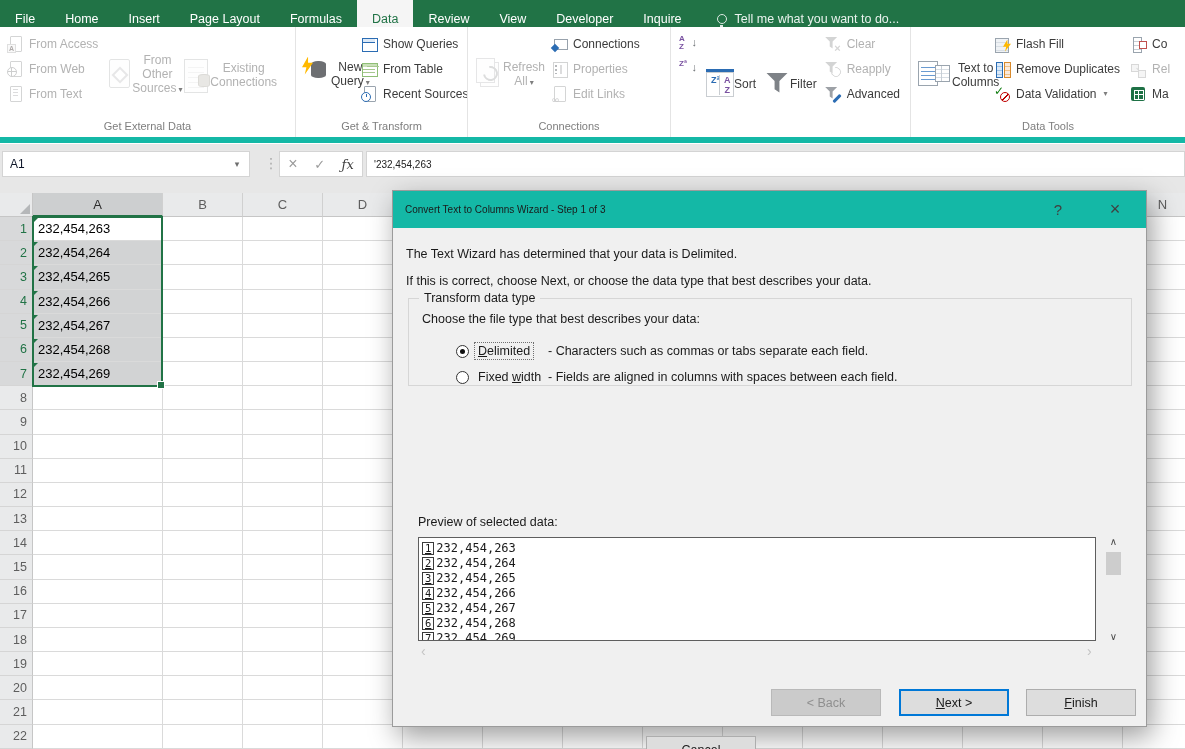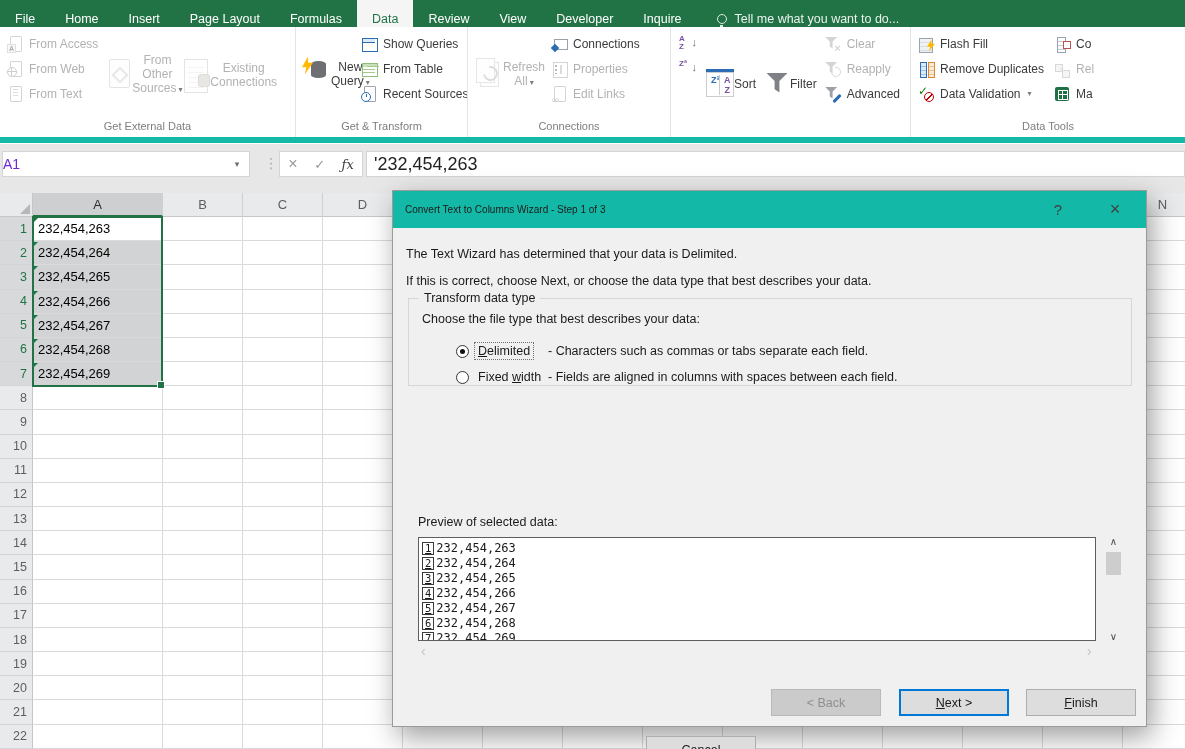--- a/index.html
+++ b/index.html
@@ -86,29 +86,29 @@
   .consolidate-icon::before{content:'';position:absolute;left:3px;top:1px;width:7px;height:14px;border:1px solid #9AA4AE;background:repeating-linear-gradient(transparent 0 3px,#C8CFD6 3px 4px),#FFF}
   .consolidate-icon::after{content:'';position:absolute;right:0;top:5px;width:6px;height:6px;border:1.5px solid #C0504D;background:#FFF}
   .relationships-icon::before{content:'';position:absolute;left:1px;top:3px;width:6px;height:6px;border:1px solid #A7ABB0;background:#E8EAEC;box-shadow:7px 6px 0 -1px #E8EAEC,7px 6px 0 0 #A7ABB0}
   .relationships-icon::after{content:'';position:absolute;left:6px;top:8px;width:4px;height:1px;background:#A7ABB0;transform:rotate(45deg)}
   .data-model-icon::before{content:'';position:absolute;left:1px;top:1px;width:14px;height:14px;background:#1E7145;border-radius:2px}
   .data-model-icon::after{content:'';position:absolute;left:4px;top:4px;width:8px;height:8px;border:1px solid #FFF;background:linear-gradient(90deg,transparent 3px,#FFF 3px 4px,transparent 4px),linear-gradient(transparent 3px,#FFF 3px 4px,transparent 4px)}
 
   
   .fbar{position:absolute;left:0;top:144px;right:0;height:49px;background:#E7E7E7}
   .namebox{position:absolute;left:2px;top:7px;width:248px;height:26px;background:#FFF;border:1px solid #D4D4D4;display:flex;align-items:center}
-  .nb-text{flex:1;padding-left:0;font-size:14px;color:#6d28d9}
+  .nb-text{flex:1;padding-left:7px;font-size:12px;color:#0f172a}
   .nb-caret{width:24px;text-align:center;color:#6E6E6E;font-size:9px}
   .fsep{position:absolute;left:264px;top:10px;width:12px;text-align:center}
   .fsep::before{content:'⋮';color:#A9A9A9;font-size:14px}
   .fx-group{position:absolute;left:279px;top:7px;width:84px;height:26px;background:#FFF;border:1px solid #D4D4D4;display:flex;align-items:center;justify-content:space-around}
   .fx-x::before{content:'×';color:#9B9B9B;font-size:16px}
   .fx-check::before{content:'✓';color:#9B9B9B;font-size:13px}
   .fx-fx::before{content:'ƒx';color:#3F3F3F;font-family:"DejaVu Serif",serif;font-style:italic;font-size:13px}
-  .finput{position:absolute;left:366px;top:7px;right:0;height:26px;background:#FFF;border:1px solid #D4D4D4;display:flex;align-items:center;font-size:18px;color:#222;padding-left:7px}
+  .finput{position:absolute;left:366px;top:7px;right:0;height:26px;background:#FFF;border:1px solid #D4D4D4;display:flex;align-items:center;font-size:10px;color:#222;padding-left:7px}
 
   
   .grid{position:absolute;left:0;top:193px;right:0;bottom:0;overflow:hidden;background:#FFF}
   .ghead{display:flex;height:24px}
   .gcorner{width:33px;flex:none;background:#E9EAEB;border-right:1px solid #C6C6C6;border-bottom:1px solid #C6C6C6;position:relative}
   .gcorner::after{content:'';position:absolute;right:2px;bottom:2px;border-left:10px solid transparent;border-bottom:10px solid #B5B7B9}
   .gcol{width:80px;flex:none;background:#E9EAEB;border-right:1px solid #D0D0D0;border-bottom:1px solid #C6C6C6;color:#5E5E5E;font-size:13px;display:flex;align-items:center;justify-content:center}
   .gcol.colA{width:130px}
   .gcol.sel{background:#CDCFD0;border-bottom:2px solid #217346;color:#2E2E2E}
   .grow{display:flex;height:24.18px}
@@ -293,20 +293,26 @@
             </div>
             <div class="sbtn">
               <span class="ico advanced-filter-icon"></span>
               <span>Advanced</span>
             </div>
           </div>
         </div>
       </div>
       <div class="rgroup">
         <div class="rg-body">
+          <div class="lbtn">
+            <span class="ico-lg">
+              <span class="icoL text-to-columns-icon"></span>
+            </span>
+            <span class="lbl2">Text to Columns</span>
+          </div>
           <div class="rcol">
             <div class="sbtn">
               <span class="ico flash-fill-icon"></span>
               <span>Flash Fill</span>
             </div>
             <div class="sbtn">
               <span class="ico remove-duplicates-icon"></span>
               <span>Remove Duplicates</span>
             </div>
             <div class="sbtn">

